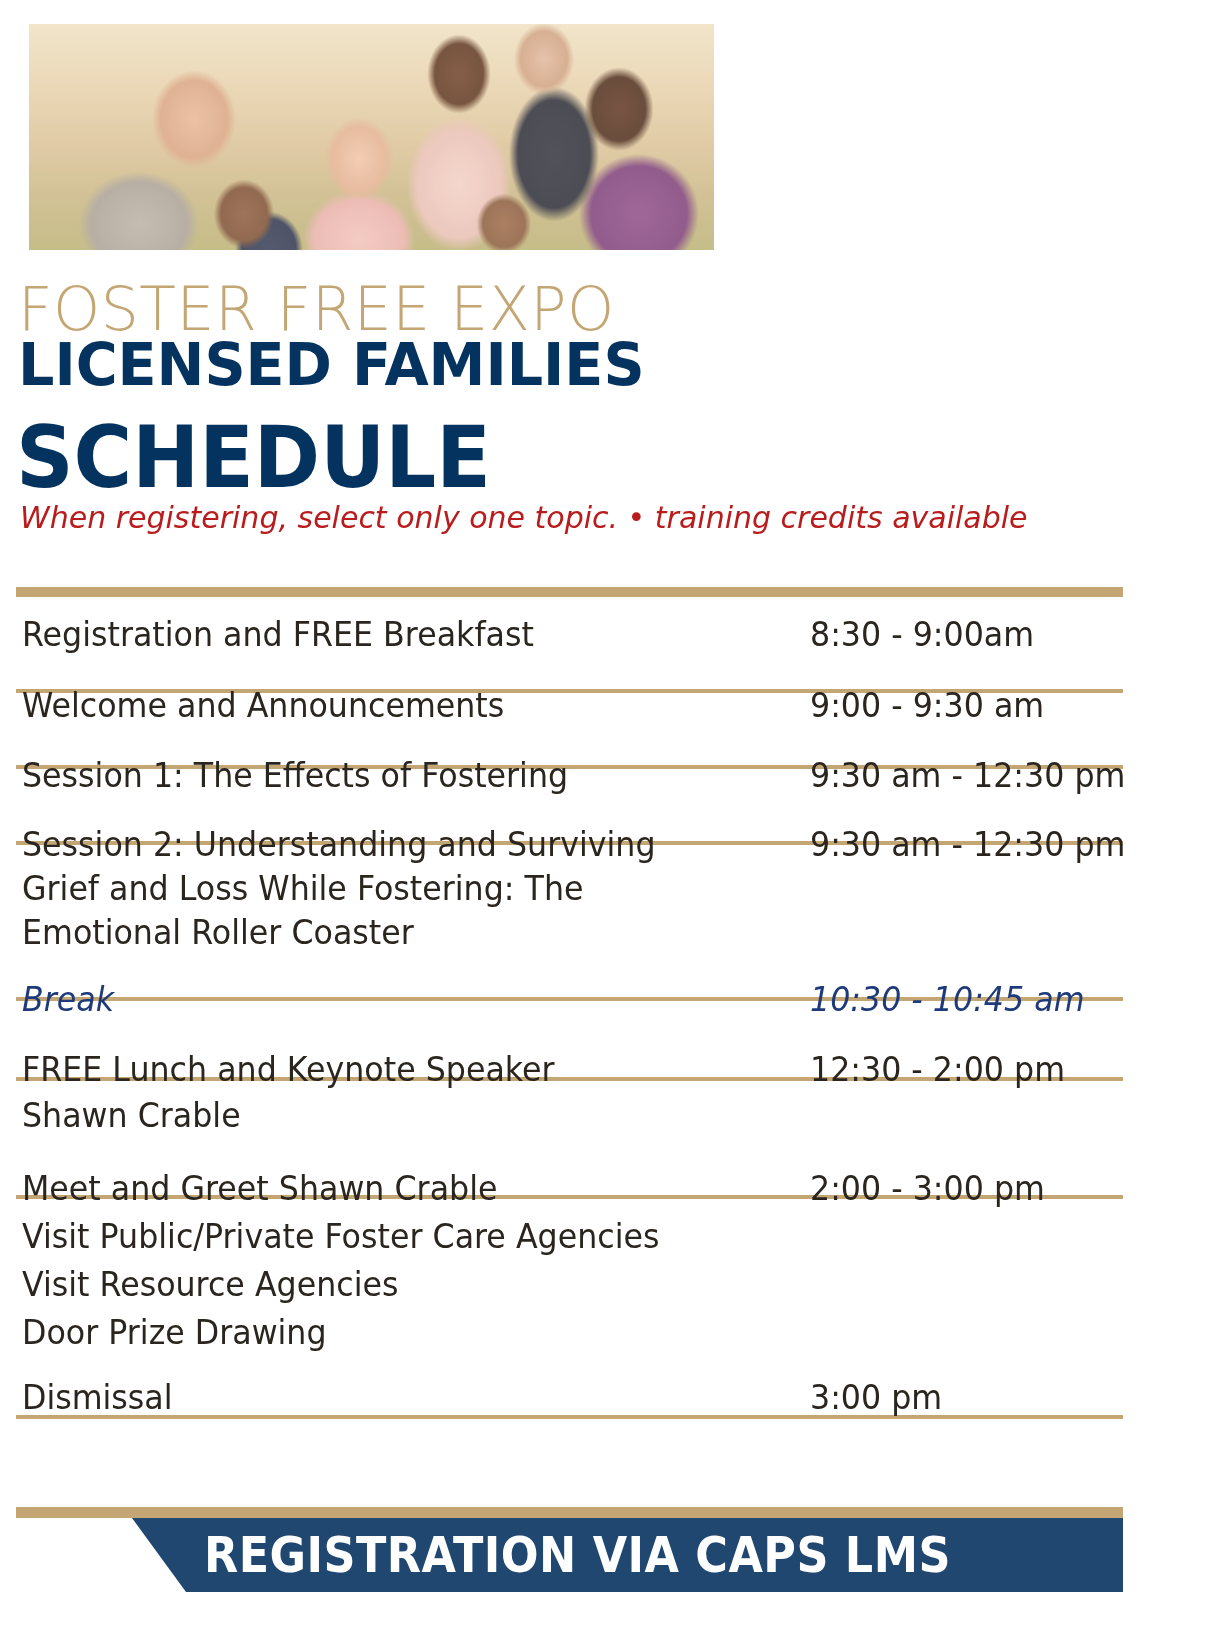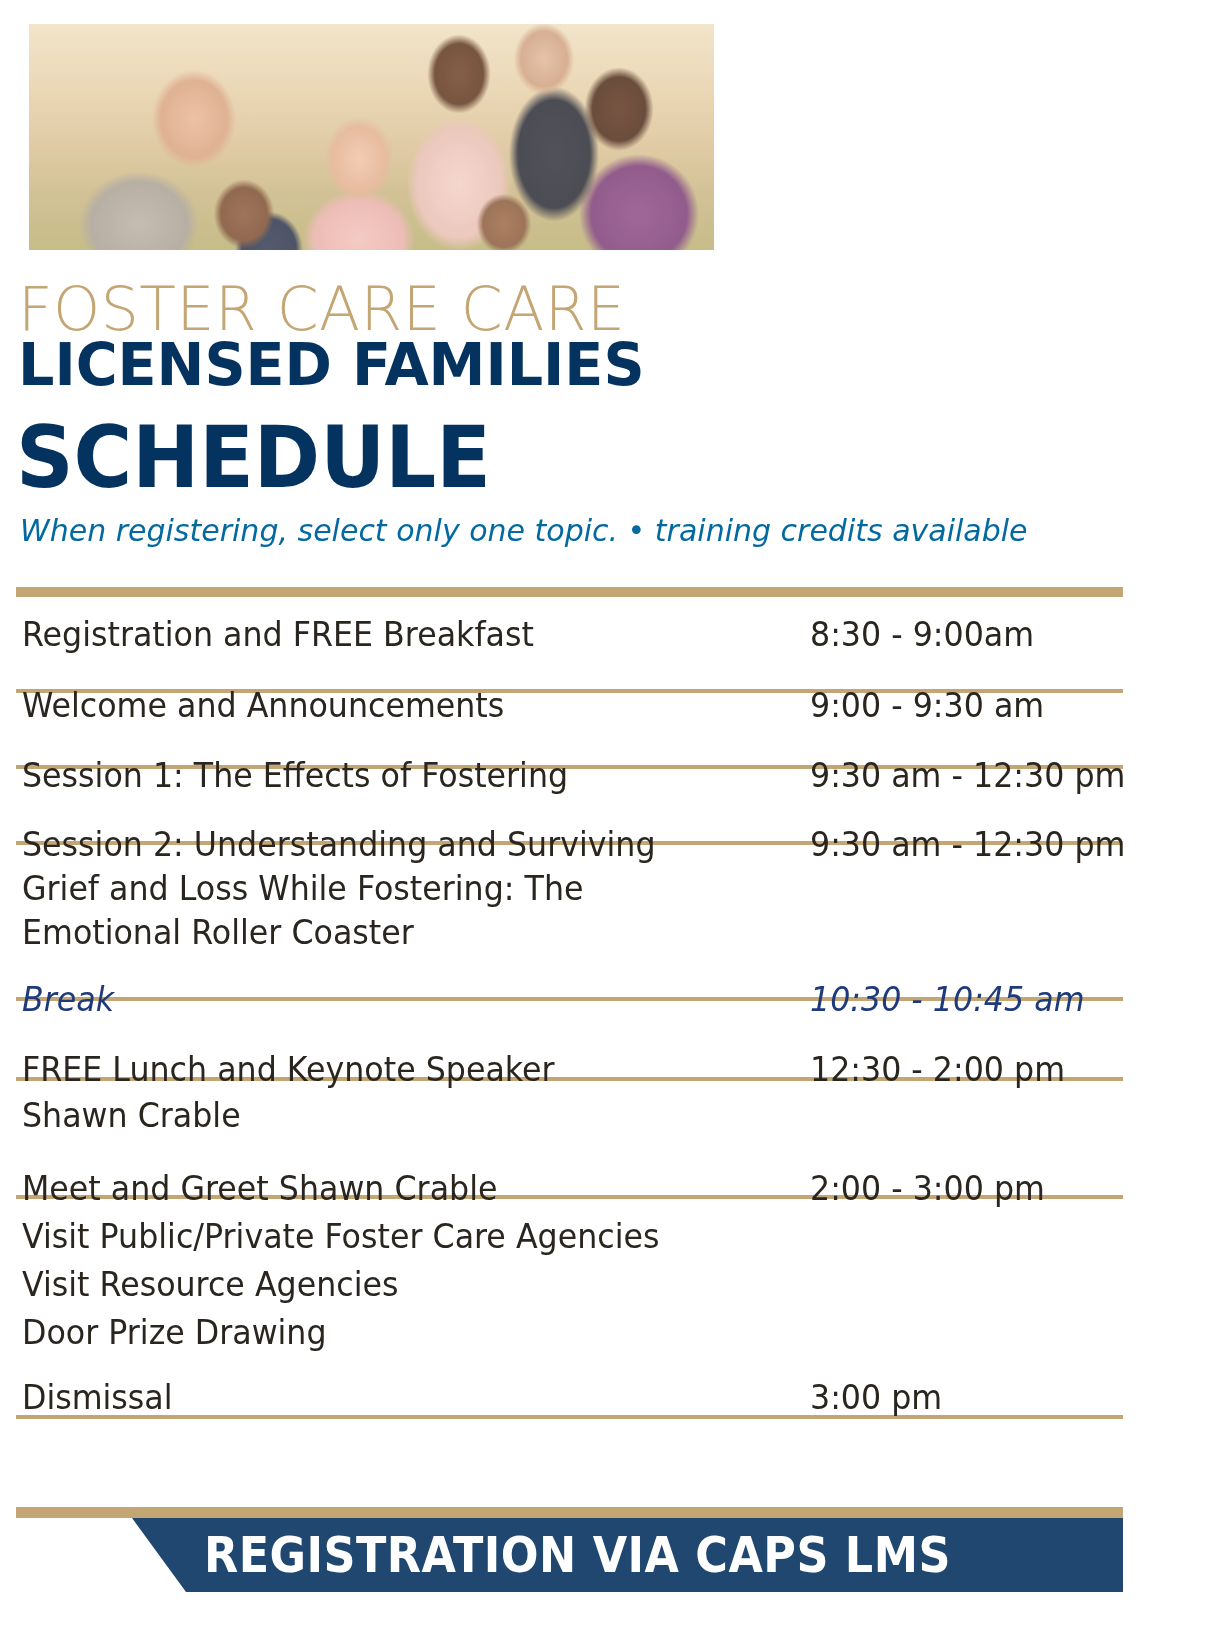--- a/index.html
+++ b/index.html
@@ -41,24 +41,24 @@
     transform: scaleX(0.985); transform-origin: left center;
   }
   .schedule-title {
     position: absolute; left: 16px; top: 410px;
     font-family: "DejaVu Sans", sans-serif; font-weight: 700;
     font-size: 86px; line-height: 94px; letter-spacing: 0px;
     color: #04335f; white-space: nowrap;
     transform: scaleX(0.93); transform-origin: left center;
   }
   .subtitle {
-    position: absolute; left: 20px; top: 512px;
+    position: absolute; left: 20px; top: 499px;
     font-family: "DejaVu Sans", sans-serif; font-style: italic; font-weight: 400;
     font-size: 30px; line-height: 38px;
-    color: #0369a1; white-space: nowrap;
+    color: #b91c1c; white-space: nowrap;
     transform: scaleX(1.0); transform-origin: left center;
   }
 
   .thick-divider {
     position: absolute; left: 16px; top: 587px; width: 1107px; height: 10px; background: #c4a674;
   }
 
   .row { position: absolute; left: 16px; width: 1200px; }
   .row-label {
     position: absolute; left: 6px; top: 0;
@@ -95,21 +95,21 @@
     letter-spacing: 0.5px;
   }
 </style>
 </head>
 <body>
 
 <div class="photo" title="Smiling foster family group photo outdoors: two adults with five children">
   <div class="photo-overlay"></div>
 </div>
 
-<div class="expo-title">FOSTER CARE CARE</div>
+<div class="expo-title">FOSTER FREE EXPO</div>
 <div class="families-title">LICENSED FAMILIES</div>
 <div class="schedule-title">SCHEDULE</div>
 <div class="subtitle">When registering, select only one topic. • training credits available</div>
 
 <div class="thick-divider"></div>
 
 <div class="row" style="top:612px;">
   <div class="row-label">
     <span class="line">Registration and FREE Breakfast</span>
   </div>

